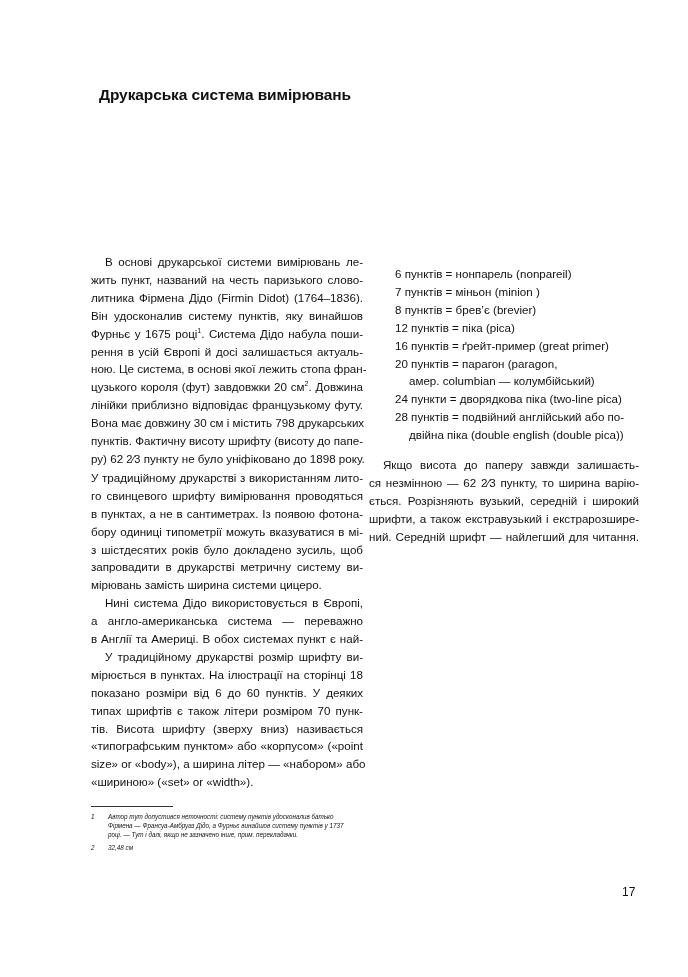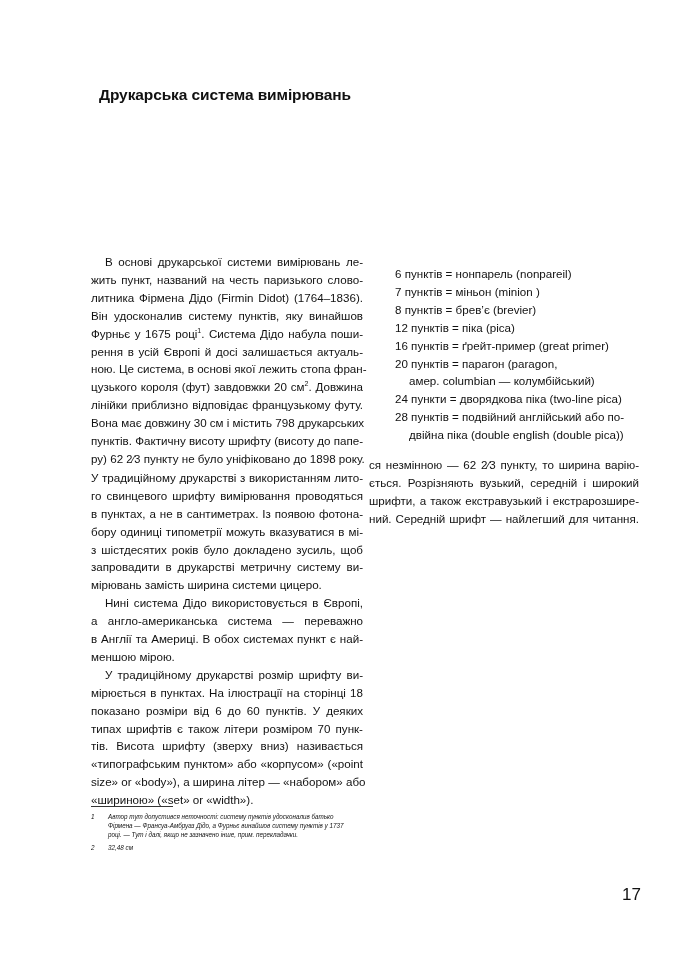--- a/index.html
+++ b/index.html
@@ -12,21 +12,21 @@
     .col .line { display: block; white-space: nowrap; }
     .col .jl { text-align: justify; text-align-last: justify; }
     .list { margin: 12px; padding: 0; list-style: none; }
     .list li { padding-left: 14px; white-space: nowrap; }
     .list li .sub { display: block; padding-left: 14px; }
     .fn-rule { position: absolute; left: 91px; top: 806px; width: 82px; height: 0; border-top: 1px solid #333; }
     .footnotes { position: absolute; left: 91px; top: 812px; width: 260px; font-size: 6.3px; line-height: 9px; font-style: italic; }
     .fn { display: flex; margin-bottom: 4px; }
     .fn-num { width: 17px; flex: none; }
     .fn-text { flex: 1; }
-    .page-num { position: absolute; left: 622px; top: 885px; font-size: 17px; text-align: right; }
+    .page-num { position: absolute; left: 622px; top: 885px; font-size: 12px; text-align: right; }
     sup { font-size: 7px; line-height: 0; }
     .frac { font-size: 11px; }
   </style>
 </head>
 <body>
 
 <h1 class="title">Друкарська система вимірювань</h1>
 
 <div class="col col-left">
   <p style="text-indent:0">
@@ -47,21 +47,20 @@
     <span class="line jl">в пунктах, а не в сантиметрах. Із появою фотона-</span>
     <span class="line jl">бору одиниці типометрії можуть вказуватися в мі-</span>
     <span class="line jl">з шістдесятих років було докладено зусиль, щоб</span>
     <span class="line jl">запровадити в друкарстві метричну систему ви-</span>
     <span class="line">мірювань замість ширина системи цицеро.</span>
   </p>
   <p style="text-indent:0">
     <span class="line jl" style="padding-left:14px">Нині система Дідо використовується в Європі,</span>
     <span class="line jl">а англо-американська система — переважно</span>
     <span class="line jl">в Англії та Америці. В обох системах пункт є най-</span>
-    <span class="line">меншою мірою.</span>
   </p>
   <p style="text-indent:0">
     <span class="line jl" style="padding-left:14px">У традиційному друкарстві розмір шрифту ви-</span>
     <span class="line jl">мірюється в пунктах. На ілюстрації на сторінці 18</span>
     <span class="line jl">показано розміри від 6 до 60 пунктів. У деяких</span>
     <span class="line jl">типах шрифтів є також літери розміром 70 пунк-</span>
     <span class="line jl">тів. Висота шрифту (зверху вниз) називається</span>
     <span class="line jl">«типографським пунктом» або «корпусом» («point</span>
     <span class="line jl">size» or «body»), а ширина літер — «набором» або</span>
     <span class="line">«шириною» («set» or «width»).</span>
@@ -73,20 +72,21 @@
     <li><span>6 пунктів = нонпарель (nonpareil)</span></li>
     <li><span>7 пунктів = міньон (minion )</span></li>
     <li><span>8 пунктів = брев’є (brevier)</span></li>
     <li><span>12 пунктів = піка (pica)</span></li>
     <li><span>16 пунктів = ґрейт-пример (great primer)</span></li>
     <li><span>20 пунктів = парагон (paragon,</span><span class="sub">амер. columbian — колумбійський)</span></li>
     <li><span>24 пункти = дворядкова піка (two-line pica)</span></li>
     <li><span>28 пунктів = подвійний англійський або по-</span><span class="sub">двійна піка (double english (double pica))</span></li>
   </ul>
   <p style="text-indent:0">
+    <span class="line jl" style="padding-left:14px">Якщо висота до паперу завжди залишаєть-</span>
     <span class="line jl">ся незмінною — 62 2⁄3 пункту, то ширина варію-</span>
     <span class="line jl">ється. Розрізняють вузький, середній і широкий</span>
     <span class="line jl">шрифти, а також екстравузький і екстрарозшире-</span>
     <span class="line jl">ний. Середній шрифт — найлегший для читання.</span>
   </p>
 </div>
 
 <div class="fn-rule"></div>
 <div class="footnotes">
   <div class="fn">

